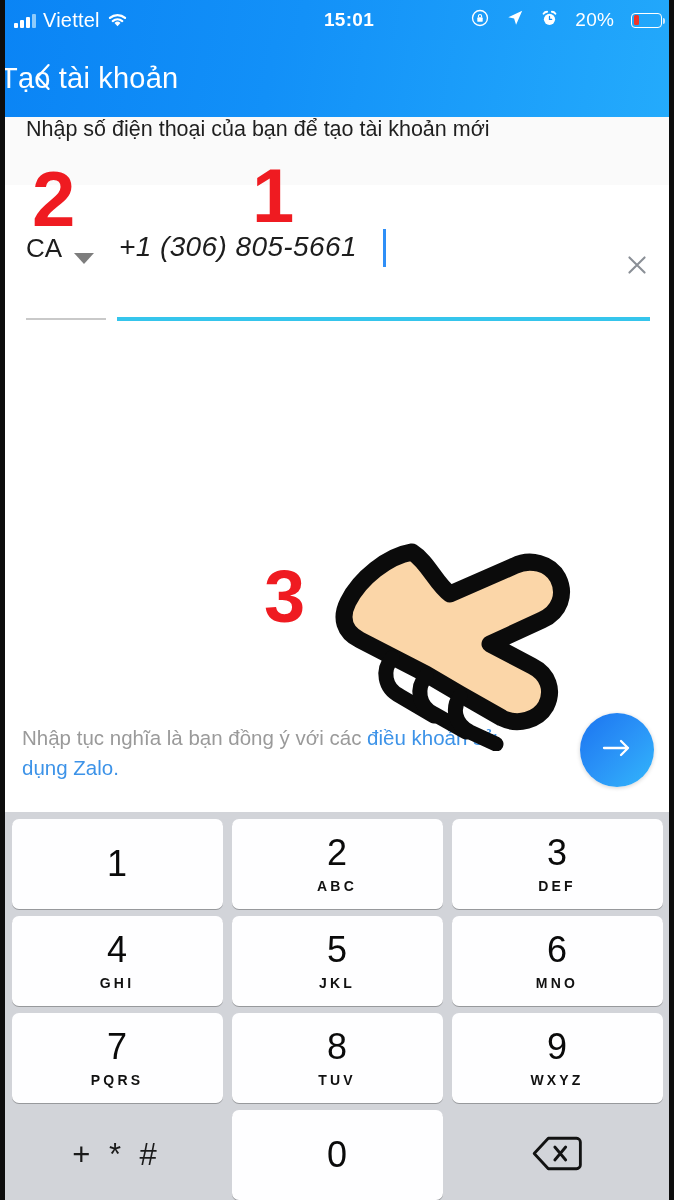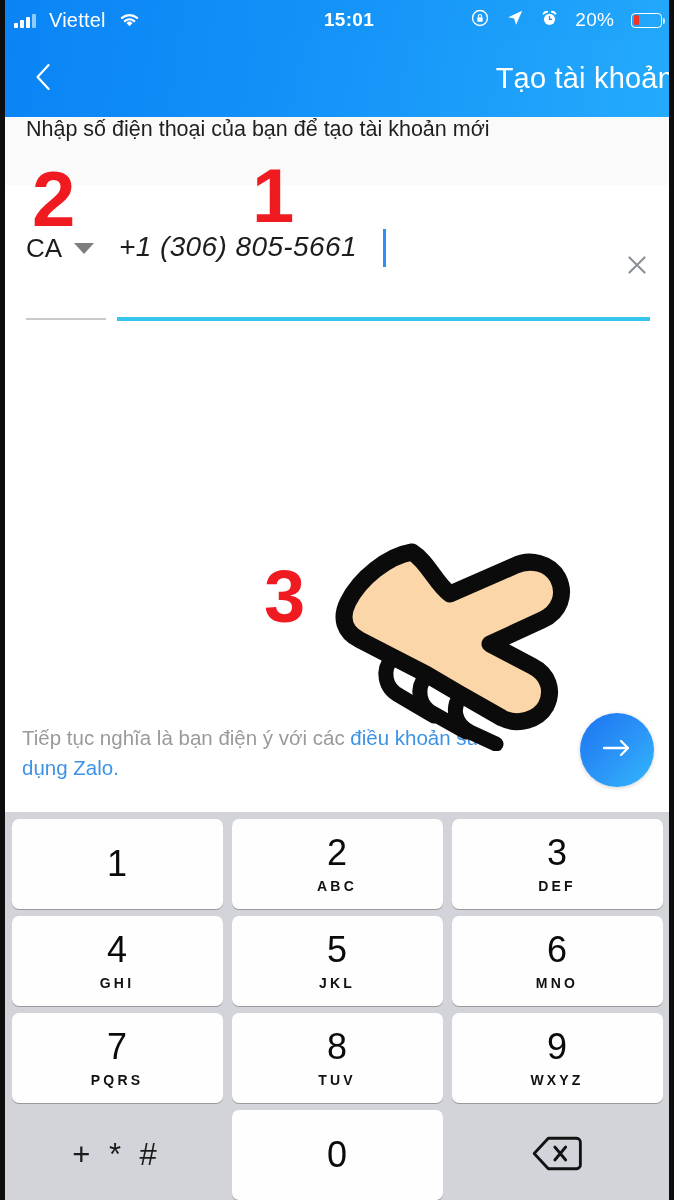--- a/index.html
+++ b/index.html
@@ -31,21 +31,21 @@
   }
 
   
   .statusbar {
     position: absolute; left: 0; top: 0; width: 674px; height: 40px;
     background: linear-gradient(100deg, #0a84f5 0%, #1391f8 45%, #22a8fb 100%);
     display: flex; align-items: center; z-index: 40;
   }
   .sb-left {
     position: absolute; left: 14px; top: 0; height: 40px;
-    display: flex; align-items: center; gap: 13px; justify-content: center;
+    display: flex; align-items: center; gap: 7px; justify-content: center;
   }
   .signal-bars { display: flex; align-items: flex-end; gap: 2px; height: 15px; }
   .signal-bars i {
     display: block; width: 4px; background: #ffffff; border-radius: 1px;
   }
   .signal-bars i:nth-child(1) { height: 5px; }
   .signal-bars i:nth-child(2) { height: 8px; }
   .signal-bars i:nth-child(3) { height: 11px; }
   .signal-bars i:nth-child(4) { height: 14px; background: #8ecbfb; }
   .carrier { color: #fff; font-size: 20px; letter-spacing: .2px; }
@@ -80,42 +80,42 @@
     background: linear-gradient(100deg, #0a84f5 0%, #1290f8 40%, #24abfc 100%);
     z-index: 39;
   }
   .nav-back {
     position: absolute; left: 22px; top: 50%; transform: translateY(-50%);
     width: 44px; height: 48px; display: flex; align-items: center; justify-content: center;
     cursor: pointer;
   }
   .nav-title {
     position: absolute; left: 0; top: 0; width: 674px; height: 77px;
-    display: flex; align-items: center; justify-content: flex-end;
-    color: #ffffff; font-size: 29px; letter-spacing: .2px; padding-left: 27px;
+    display: flex; align-items: center; justify-content: flex-start;
+    color: #ffffff; font-size: 29px; letter-spacing: .2px;
   }
 
   
   .subtitle-wrap {
     position: absolute; left: 5px; top: 117px; width: 664px; height: 68px;
     background: #fafafa;
     display: flex; align-items: flex-start;
   }
   .subtitle {
     margin-left: 21px; color: #1f1f1f; font-size: 21.5px; letter-spacing: 0;
   }
 
   
   .input-row {
     position: absolute; left: 5px; top: 185px; width: 664px; height: 145px;
     background: #ffffff;
   }
   .country-box {
     position: absolute; left: 21px; top: 48px; width: 86px;
-    display: flex; align-items: center; gap: 12px; cursor: pointer;
+    display: flex; align-items: flex-end; gap: 12px; cursor: pointer;
   }
   .country-code { font-size: 26px; color: #1d1d1d; }
   .caret-down {
     width: 0; height: 0;
     border-left: 10px solid transparent;
     border-right: 10px solid transparent;
     border-top: 11px solid #7d7d7d;
   }
   .country-underline {
     position: absolute; left: 21px; top: 133px; width: 80px; height: 2px;
@@ -303,21 +303,21 @@
     <span>
       <svg viewBox="0 0 24 24" width="26" height="26">
         <path d="M5 5 L19 19 M19 5 L5 19" stroke="#8a8f96" stroke-width="1.9" fill="none" stroke-linecap="round"></path>
       </svg>
     </span>
   </div>
 
   <div class="body-blank"></div>
 
   <div class="terms">
-    <span>Tiếp tục nghĩa là bạn điện ý với các </span><span class="link">điều khoản sử dụng Zalo.</span>
+    <span>Nhập tục nghĩa là bạn đồng ý với các </span><span class="link">điều khoản sử dụng Zalo.</span>
   </div>
 
   <div class="next-btn">
     <span>
       <svg viewBox="0 0 34 24" width="34" height="24">
         <path d="M4 12 H28 M21 5 L28 12 L21 19" stroke="#ffffff" stroke-width="2.3" fill="none" stroke-linecap="round" stroke-linejoin="round"></path>
       </svg>
     </span>
   </div>
 

